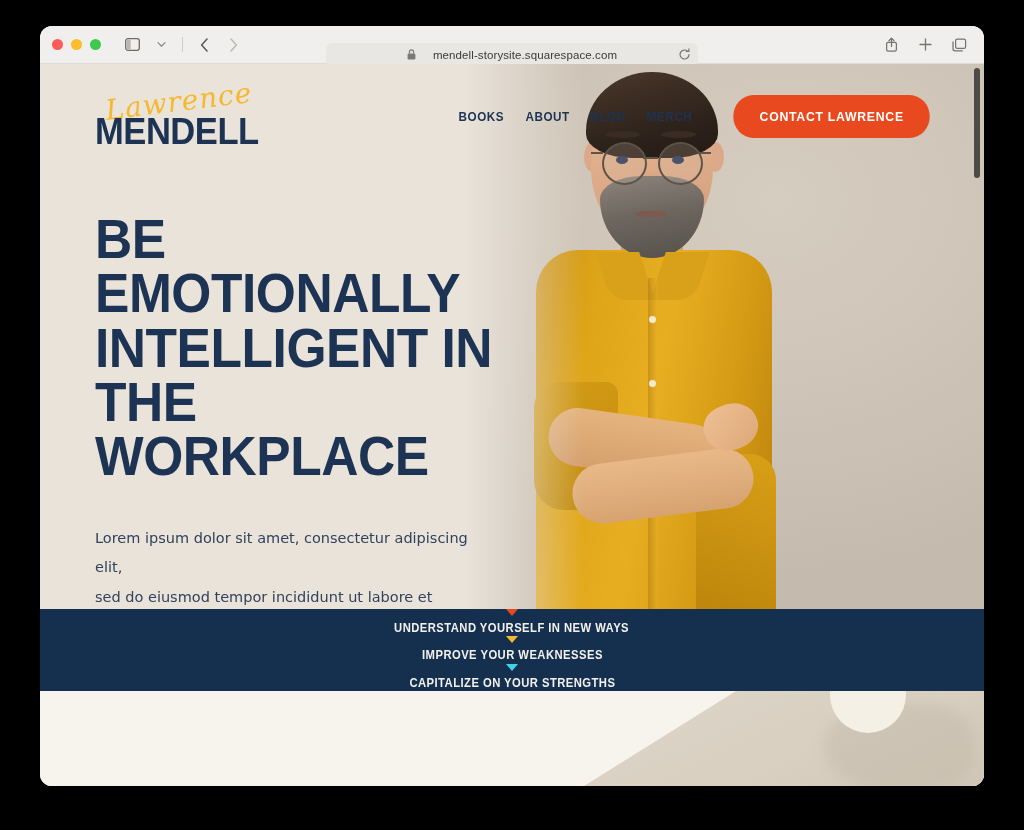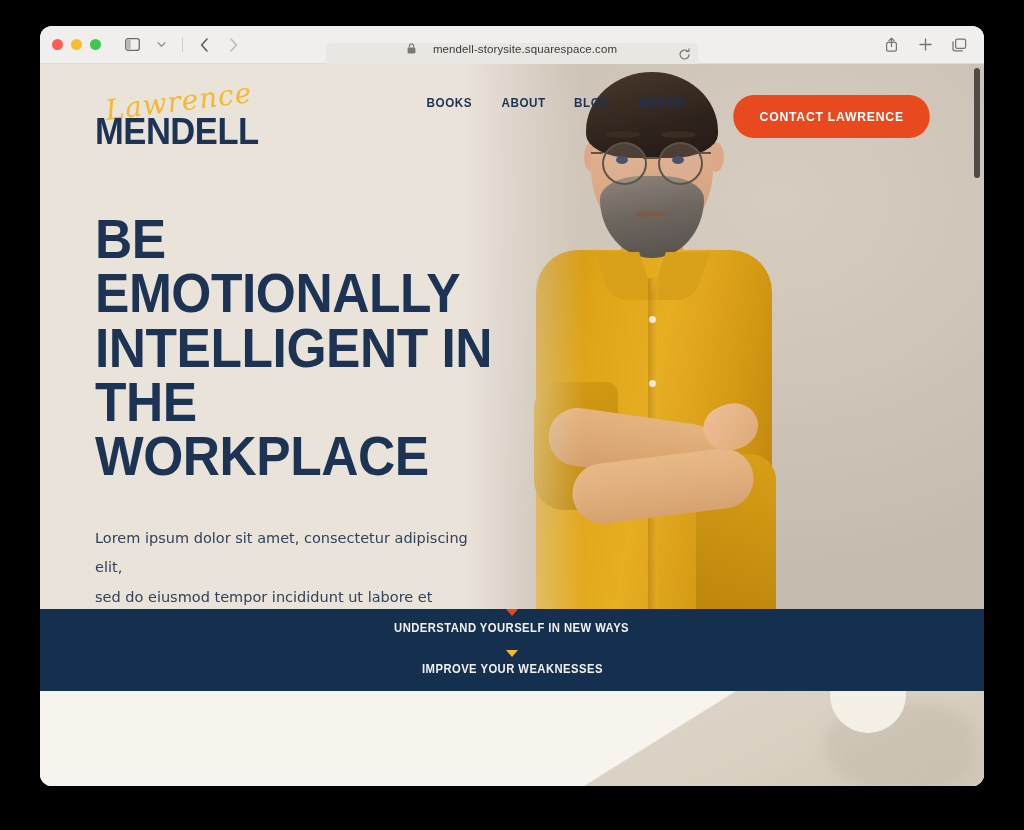--- a/index.html
+++ b/index.html
@@ -79,21 +79,21 @@
   
   #url-bar {
     position: absolute;
     left: 50%;
     transform: translateX(-50%);
     width: 372px;
     height: 23px;
     background: #e9e7e4;
     border-radius: 6px;
     display: flex;
-    align-items: flex-start;
+    align-items: center;
     justify-content: center;
     gap: 17px;
     font-size: 11.5px;
     color: #3a3a3a;
     position: absolute;
     margin-top: 20px;
   }
   #url-text {
     font-family: "Liberation Sans", sans-serif;
     letter-spacing: 0.1px;
@@ -370,22 +370,22 @@
     color: #1c3354;
     transform: scaleX(0.96);
     transform-origin: left center;
     z-index: 3;
     white-space: nowrap;
   }
 
   #site-nav {
     margin-left: auto;
     display: flex;
-    align-items: flex-start;
-    gap: 24px;
+    align-items: center;
+    gap: 16px;
   }
   .nav-link {
     font-family: "Liberation Sans Narrow", "Liberation Sans", sans-serif;
     font-weight: 700;
     font-size: 13px;
     letter-spacing: 0.6px;
     color: #1c3354;
     text-decoration: none;
     transform: scaleX(0.9);
     cursor: pointer;
@@ -661,20 +661,24 @@
 
     <div id="feature-bar">
       <div class="feature-item">
         <span class="feature-tri"></span>
         <span class="feature-label">UNDERSTAND YOURSELF IN NEW WAYS</span>
       </div>
       <div class="feature-item">
         <span class="feature-tri" style="border-top-color:#f5b82e"></span>
         <span class="feature-label">IMPROVE YOUR WEAKNESSES</span>
       </div>
+      <div class="feature-item">
+        <span class="feature-tri" style="border-top-color:#3fd2e8"></span>
+        <span class="feature-label">CAPITALIZE ON YOUR STRENGTHS</span>
+      </div>
     </div>
 
     <div id="next-section">
       <div id="next-diag"></div>
       <div id="next-shade"></div>
       <div id="next-blob"></div>
     </div>
 
     <div id="page-scrollbar">
       <div id="page-scrollbar-thumb"></div>

